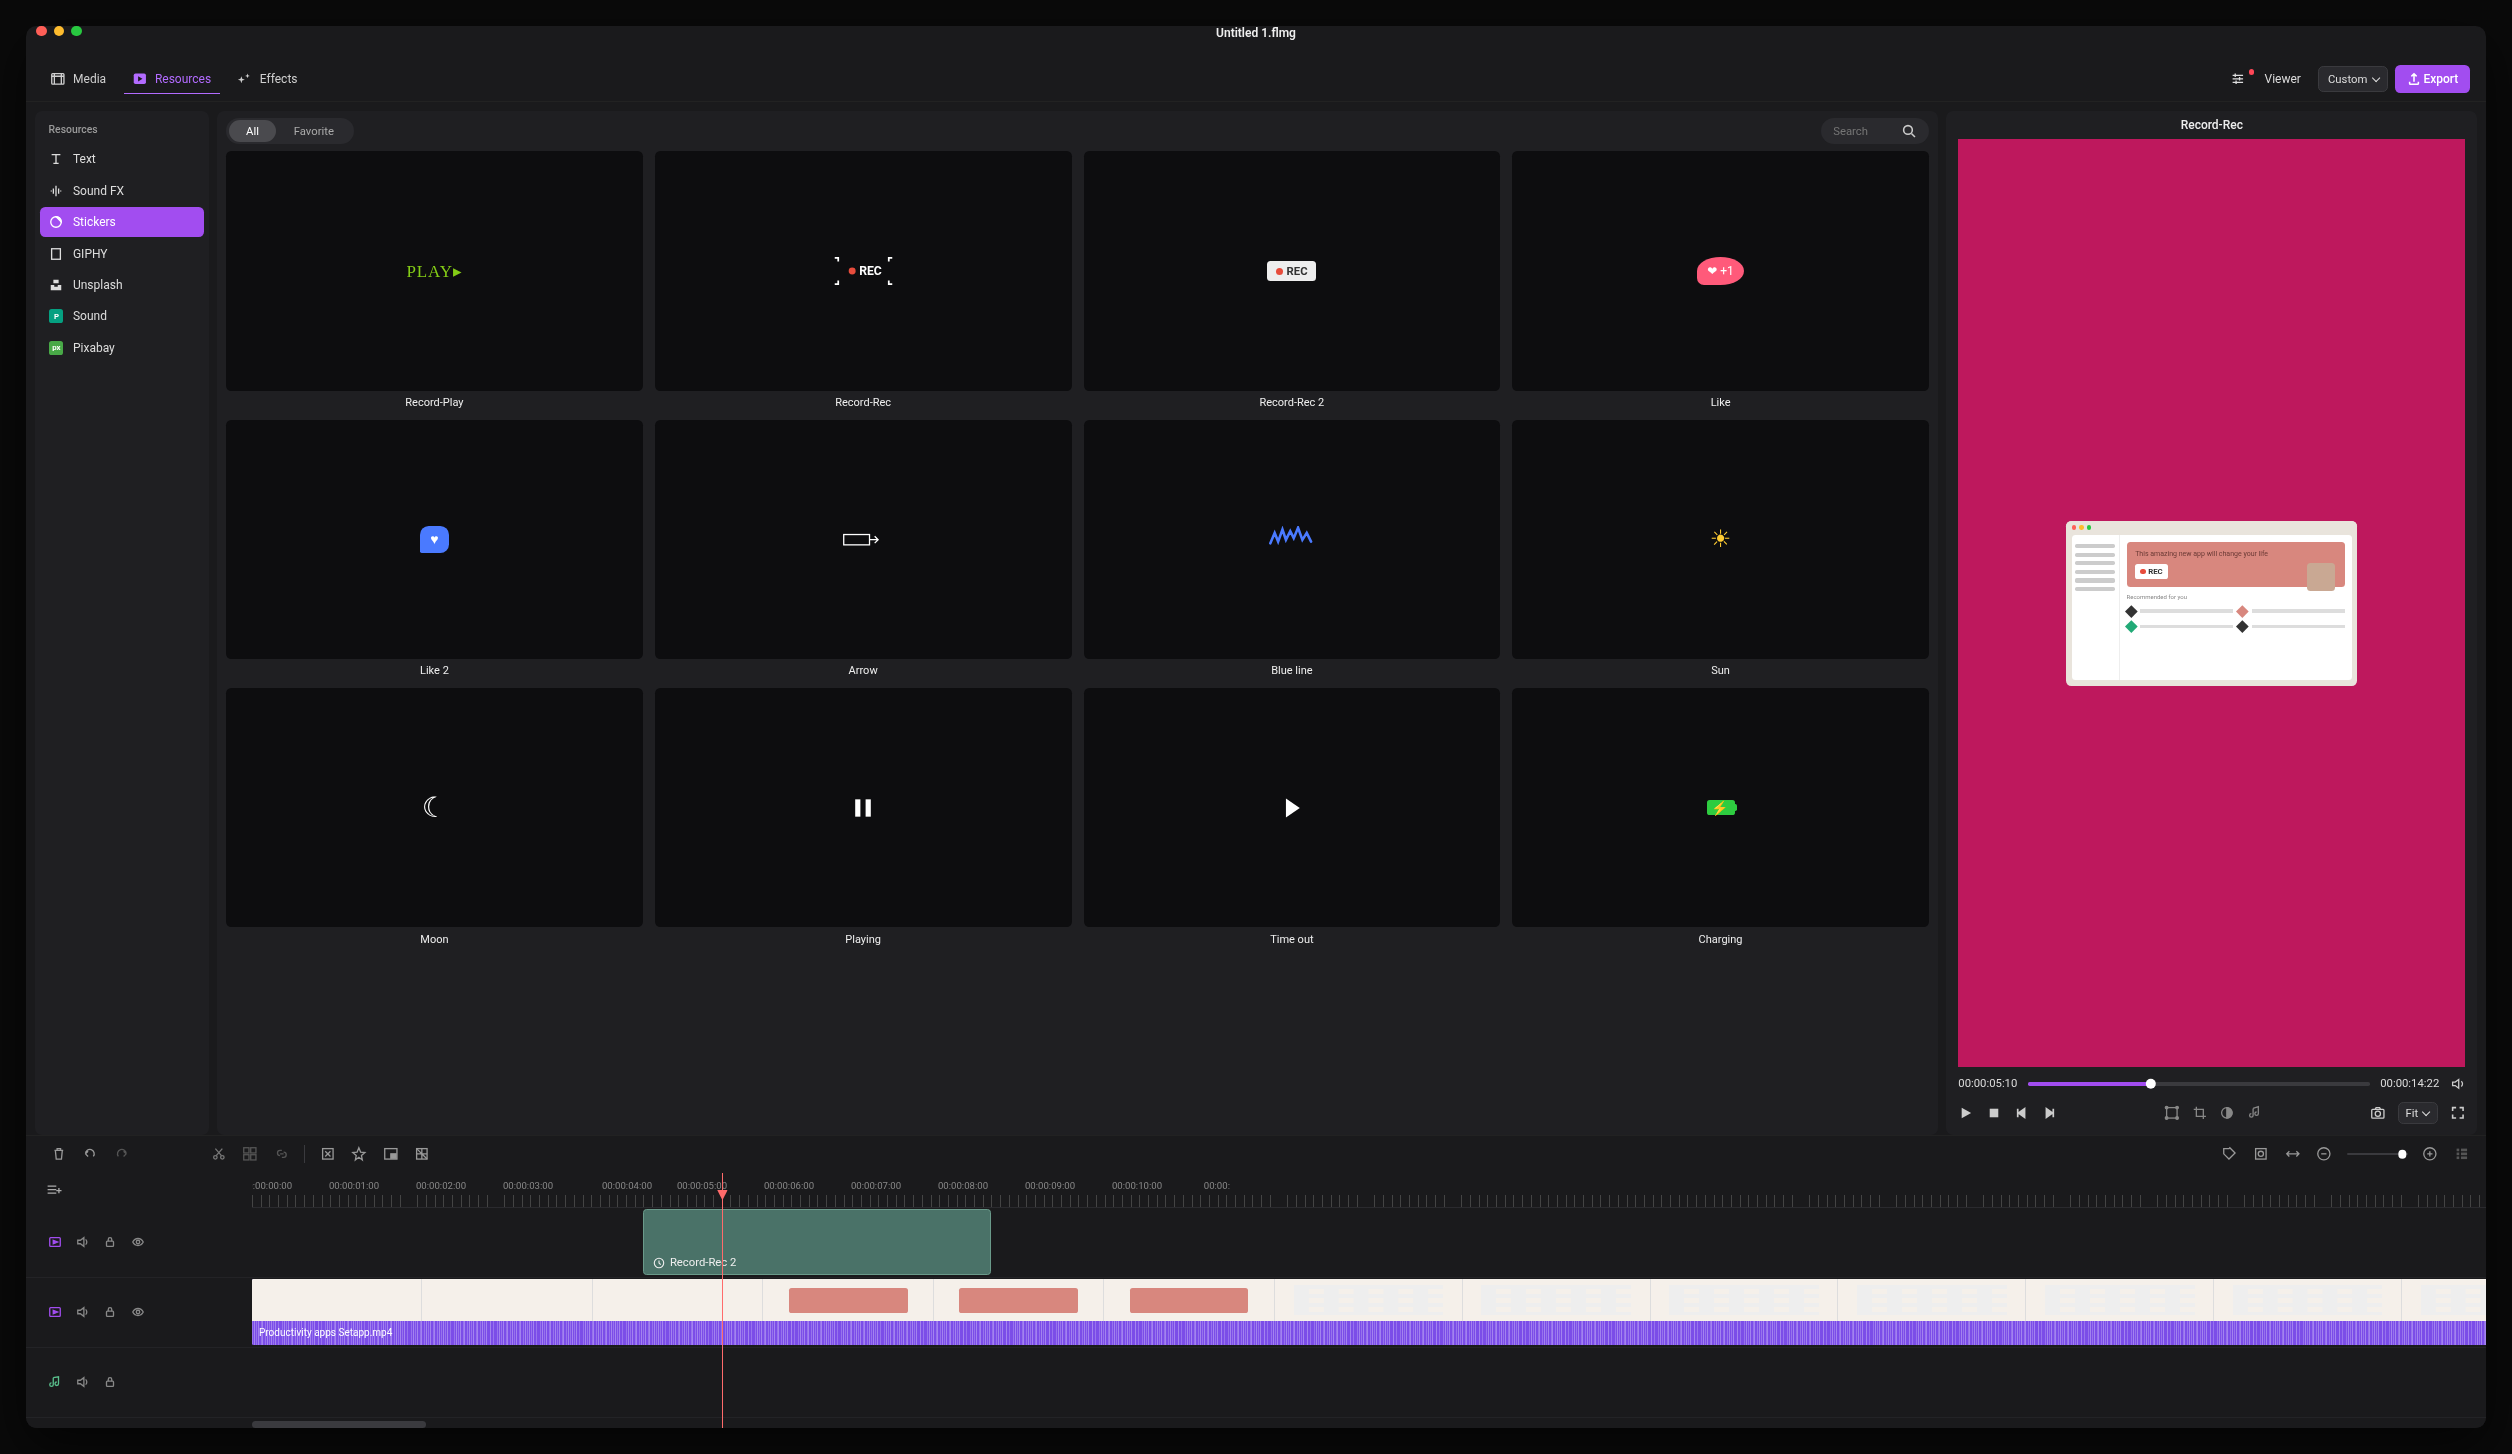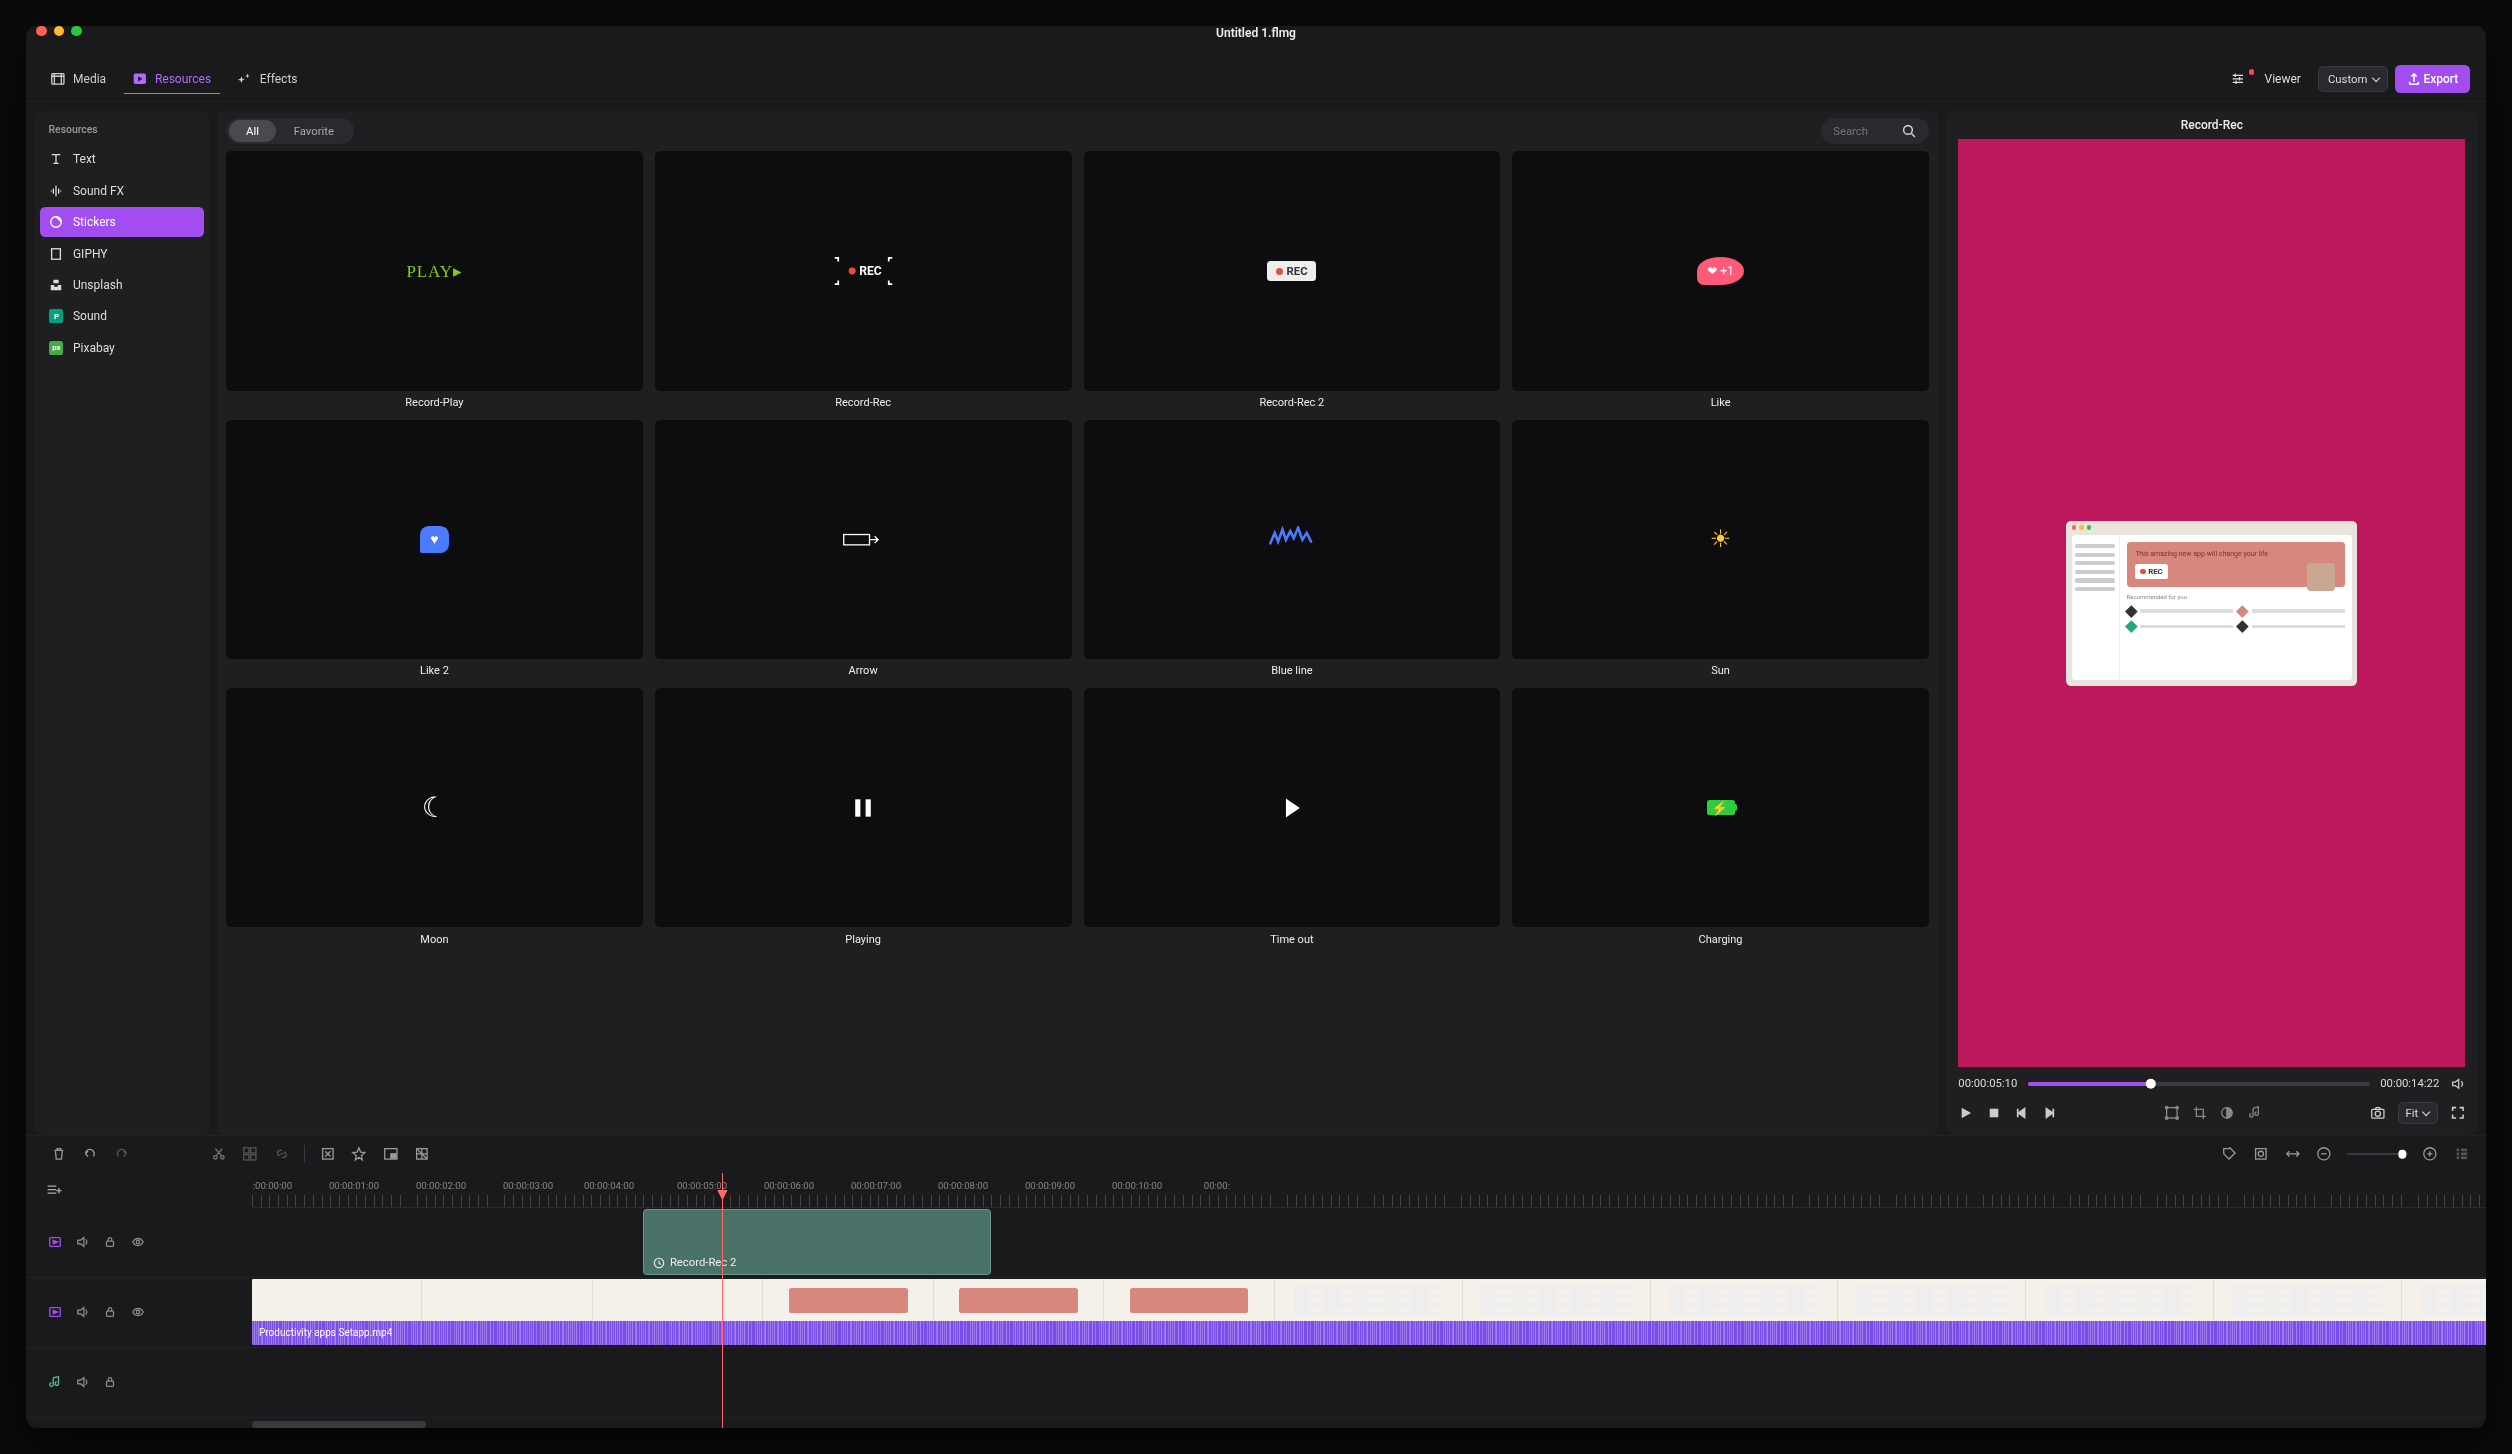--- a/index.html
+++ b/index.html
@@ -643,21 +643,21 @@
             </span>
         </div>
       </div>
       <div class="tl-right">
         <div class="playhead"></div>
         <div class="tl-ruler">
           <span class="tick" style="left:0px">00:00:00:00</span>
           <span class="tick" style="left:87px">00:00:01:00</span>
           <span class="tick" style="left:174px">00:00:02:00</span>
           <span class="tick" style="left:261px">00:00:03:00</span>
-          <span class="tick" style="left:342px">00:00:04:00</span>
+          <span class="tick" style="left:360px">00:00:04:00</span>
           <span class="tick" style="left:435px">00:00:05:00</span>
           <span class="tick" style="left:522px">00:00:06:00</span>
           <span class="tick" style="left:609px">00:00:07:00</span>
           <span class="tick" style="left:696px">00:00:08:00</span>
           <span class="tick" style="left:783px">00:00:09:00</span>
           <span class="tick" style="left:870px">00:00:10:00</span>
           <span class="tick" style="left:957px">00:00:</span>
           <div class="marks"></div>
         </div>
         <div class="track-row">

